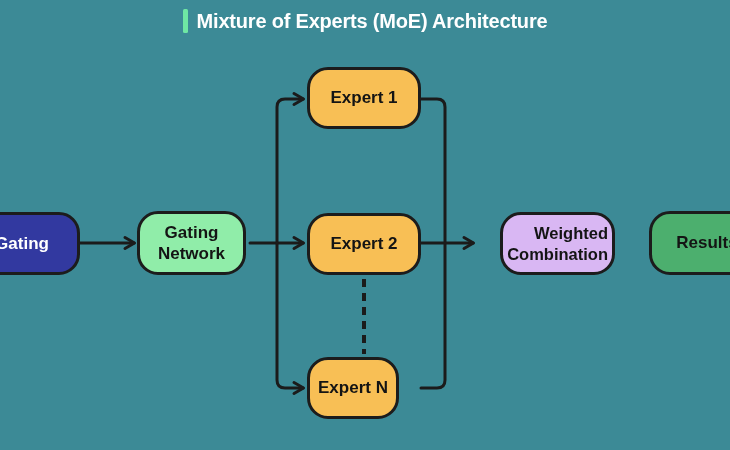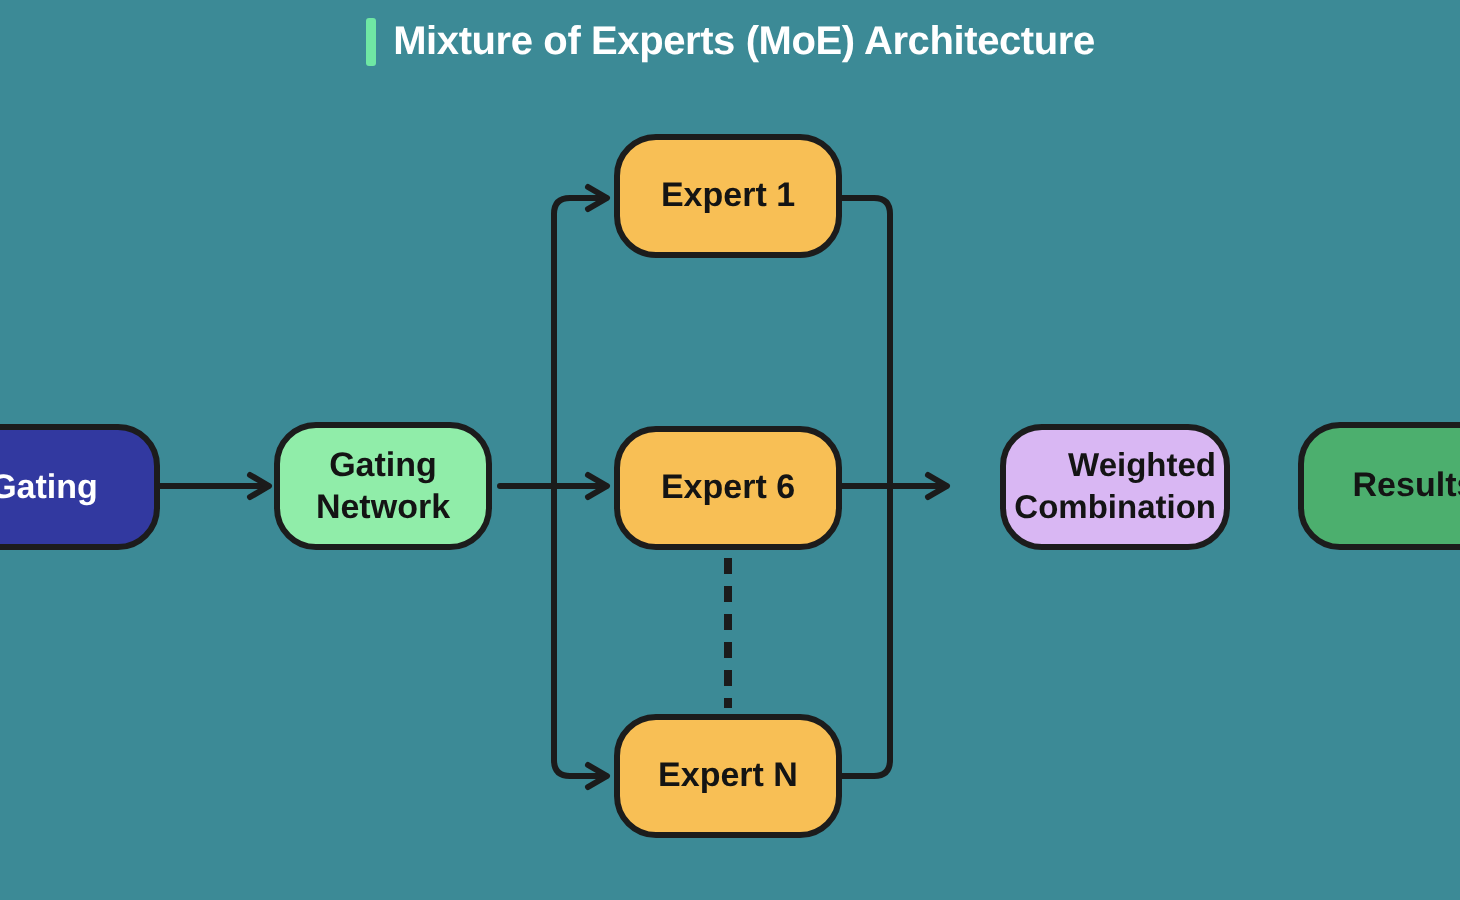--- a/index.html
+++ b/index.html
@@ -36,21 +36,21 @@
     position:absolute;z-index:2;box-sizing:border-box;
     border:3px solid var(--node-border,#1c1c1c);border-radius:21px;
     display:flex;align-items:center;justify-content:center;text-align:center;
     font-size:17px;font-weight:600;line-height:1.24;
     color:var(--node-text,#141414);padding:2px 4px;
   }
   .node.input   {left:-36px;top:212px;width:116px;height:63px;background:var(--node-input-bg,#3239a0);color:var(--node-input-text,#ffffff);}
   .node.gating  {left:137px;top:211px;width:109px;height:64px;background:var(--node-gating-bg,#90eda9);}
   .node.expert1 {left:307px;top:67px; width:114px;height:62px;background:var(--node-expert-bg,#f8bf55);}
   .node.expert2 {left:307px;top:213px;width:114px;height:62px;background:var(--node-expert-bg,#f8bf55);}
-  .node.expertN {left:307px;top:357px;width:114px;height:62px;background:var(--node-expert-bg,#f8bf55);}
+  .node.expertN {left:307px;top:357px;width:92px;height:62px;background:var(--node-expert-bg,#f8bf55);}
   .node.weighted{left:500px;top:212px;width:115px;height:63px;background:var(--node-weighted-bg,#d9b7f3);font-size:16.5px;text-align:right;}
   .node.results {left:649px;top:211px;width:116px;height:64px;background:var(--node-results-bg,#4caf6e);}
 </style>
 </head>
 <body>
 
 <div class="canvas">
 
   <div class="title-row">
     <span class="accent-bar"></span>
@@ -79,21 +79,21 @@
 
   <div class="node gating">
     <span>Gating Network</span>
   </div>
 
   <div class="node expert1">
     <span>Expert 1</span>
   </div>
 
   <div class="node expert2">
-    <span>Expert 6</span>
+    <span>Expert 2</span>
   </div>
 
   <div class="node expertN">
     <span>Expert N</span>
   </div>
 
   <div class="node weighted">
     <span>Weighted Combination</span>
   </div>
 

